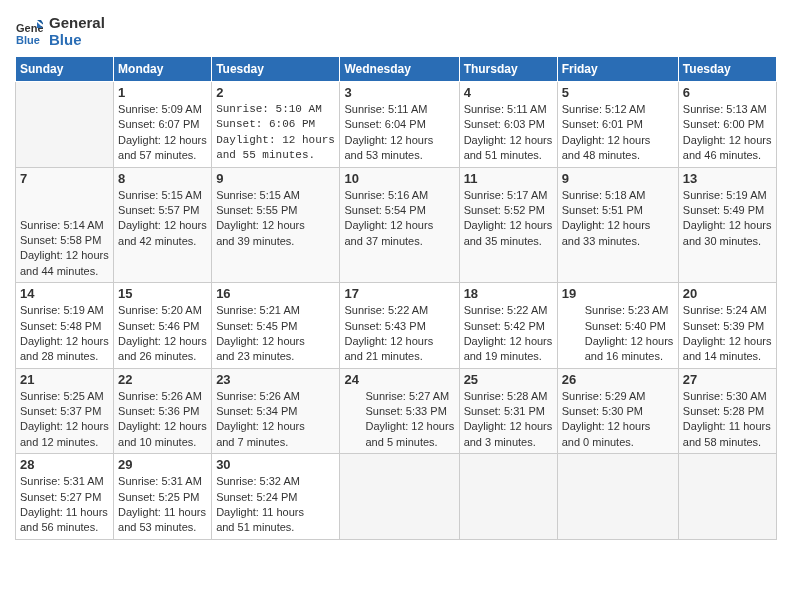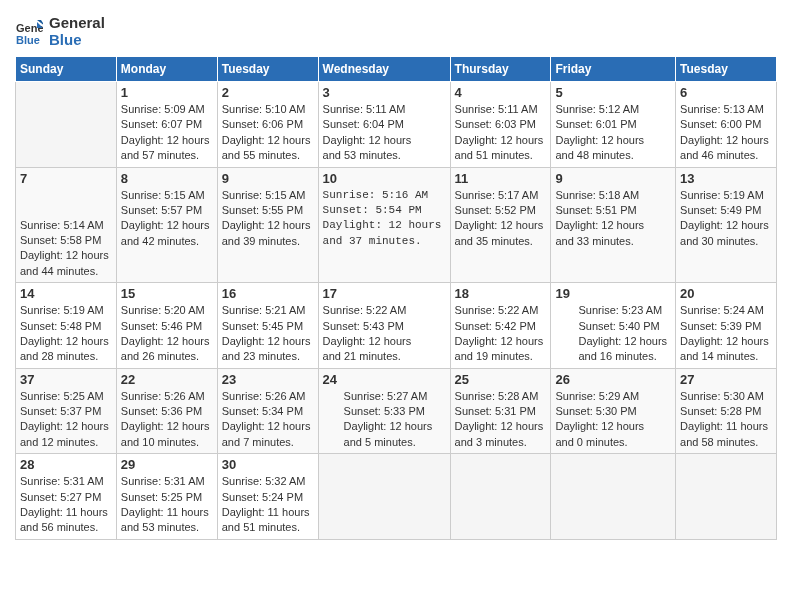--- a/index.html
+++ b/index.html
@@ -125,21 +125,21 @@
           <td class="empty"></td>
           <td>
             <span class="day-num">1</span>
             <div class="day-info" style="white-space: pre-line;">Sunrise: 5:09 AM
 Sunset: 6:07 PM
 Daylight: 12 hours
 and 57 minutes.</div>
           </td>
           <td>
             <span class="day-num">2</span>
-            <div class="day-info" style="white-space: pre-line;">Sunrise: 5:10 AM
+            <div class="day-info" style="white-space: pre-line; font-family: Liberation Mono, monospace;">Sunrise: 5:10 AM
 Sunset: 6:06 PM
 Daylight: 12 hours
 and 55 minutes.</div>
           </td>
           <td>
             <span class="day-num">3</span>
             <div class="day-info" style="white-space: pre-line;">Sunrise: 5:11 AM
 Sunset: 6:04 PM
 Daylight: 12 hours
 and 53 minutes.</div>
@@ -183,21 +183,21 @@
           </td>
           <td>
             <span class="day-num">9</span>
             <div class="day-info" style="white-space: pre-line;">Sunrise: 5:15 AM
 Sunset: 5:55 PM
 Daylight: 12 hours
 and 39 minutes.</div>
           </td>
           <td>
             <span class="day-num">10</span>
-            <div class="day-info" style="white-space: pre-line; font-family: Liberation Mono, monospace;">Sunrise: 5:16 AM
+            <div class="day-info" style="white-space: pre-line;">Sunrise: 5:16 AM
 Sunset: 5:54 PM
 Daylight: 12 hours
 and 37 minutes.</div>
           </td>
           <td>
             <span class="day-num">11</span>
             <div class="day-info" style="white-space: pre-line;">Sunrise: 5:17 AM
 Sunset: 5:52 PM
 Daylight: 12 hours
 and 35 minutes.</div>
@@ -263,21 +263,21 @@
           <td>
             <span class="day-num">20</span>
             <div class="day-info" style="white-space: pre-line;">Sunrise: 5:24 AM
 Sunset: 5:39 PM
 Daylight: 12 hours
 and 14 minutes.</div>
           </td>
         </tr>
         <tr>
           <td>
-            <span class="day-num">37</span>
+            <span class="day-num">21</span>
             <div class="day-info" style="white-space: pre-line;">Sunrise: 5:25 AM
 Sunset: 5:37 PM
 Daylight: 12 hours
 and 12 minutes.</div>
           </td>
           <td>
             <span class="day-num">22</span>
             <div class="day-info" style="white-space: pre-line;">Sunrise: 5:26 AM
 Sunset: 5:36 PM
 Daylight: 12 hours

